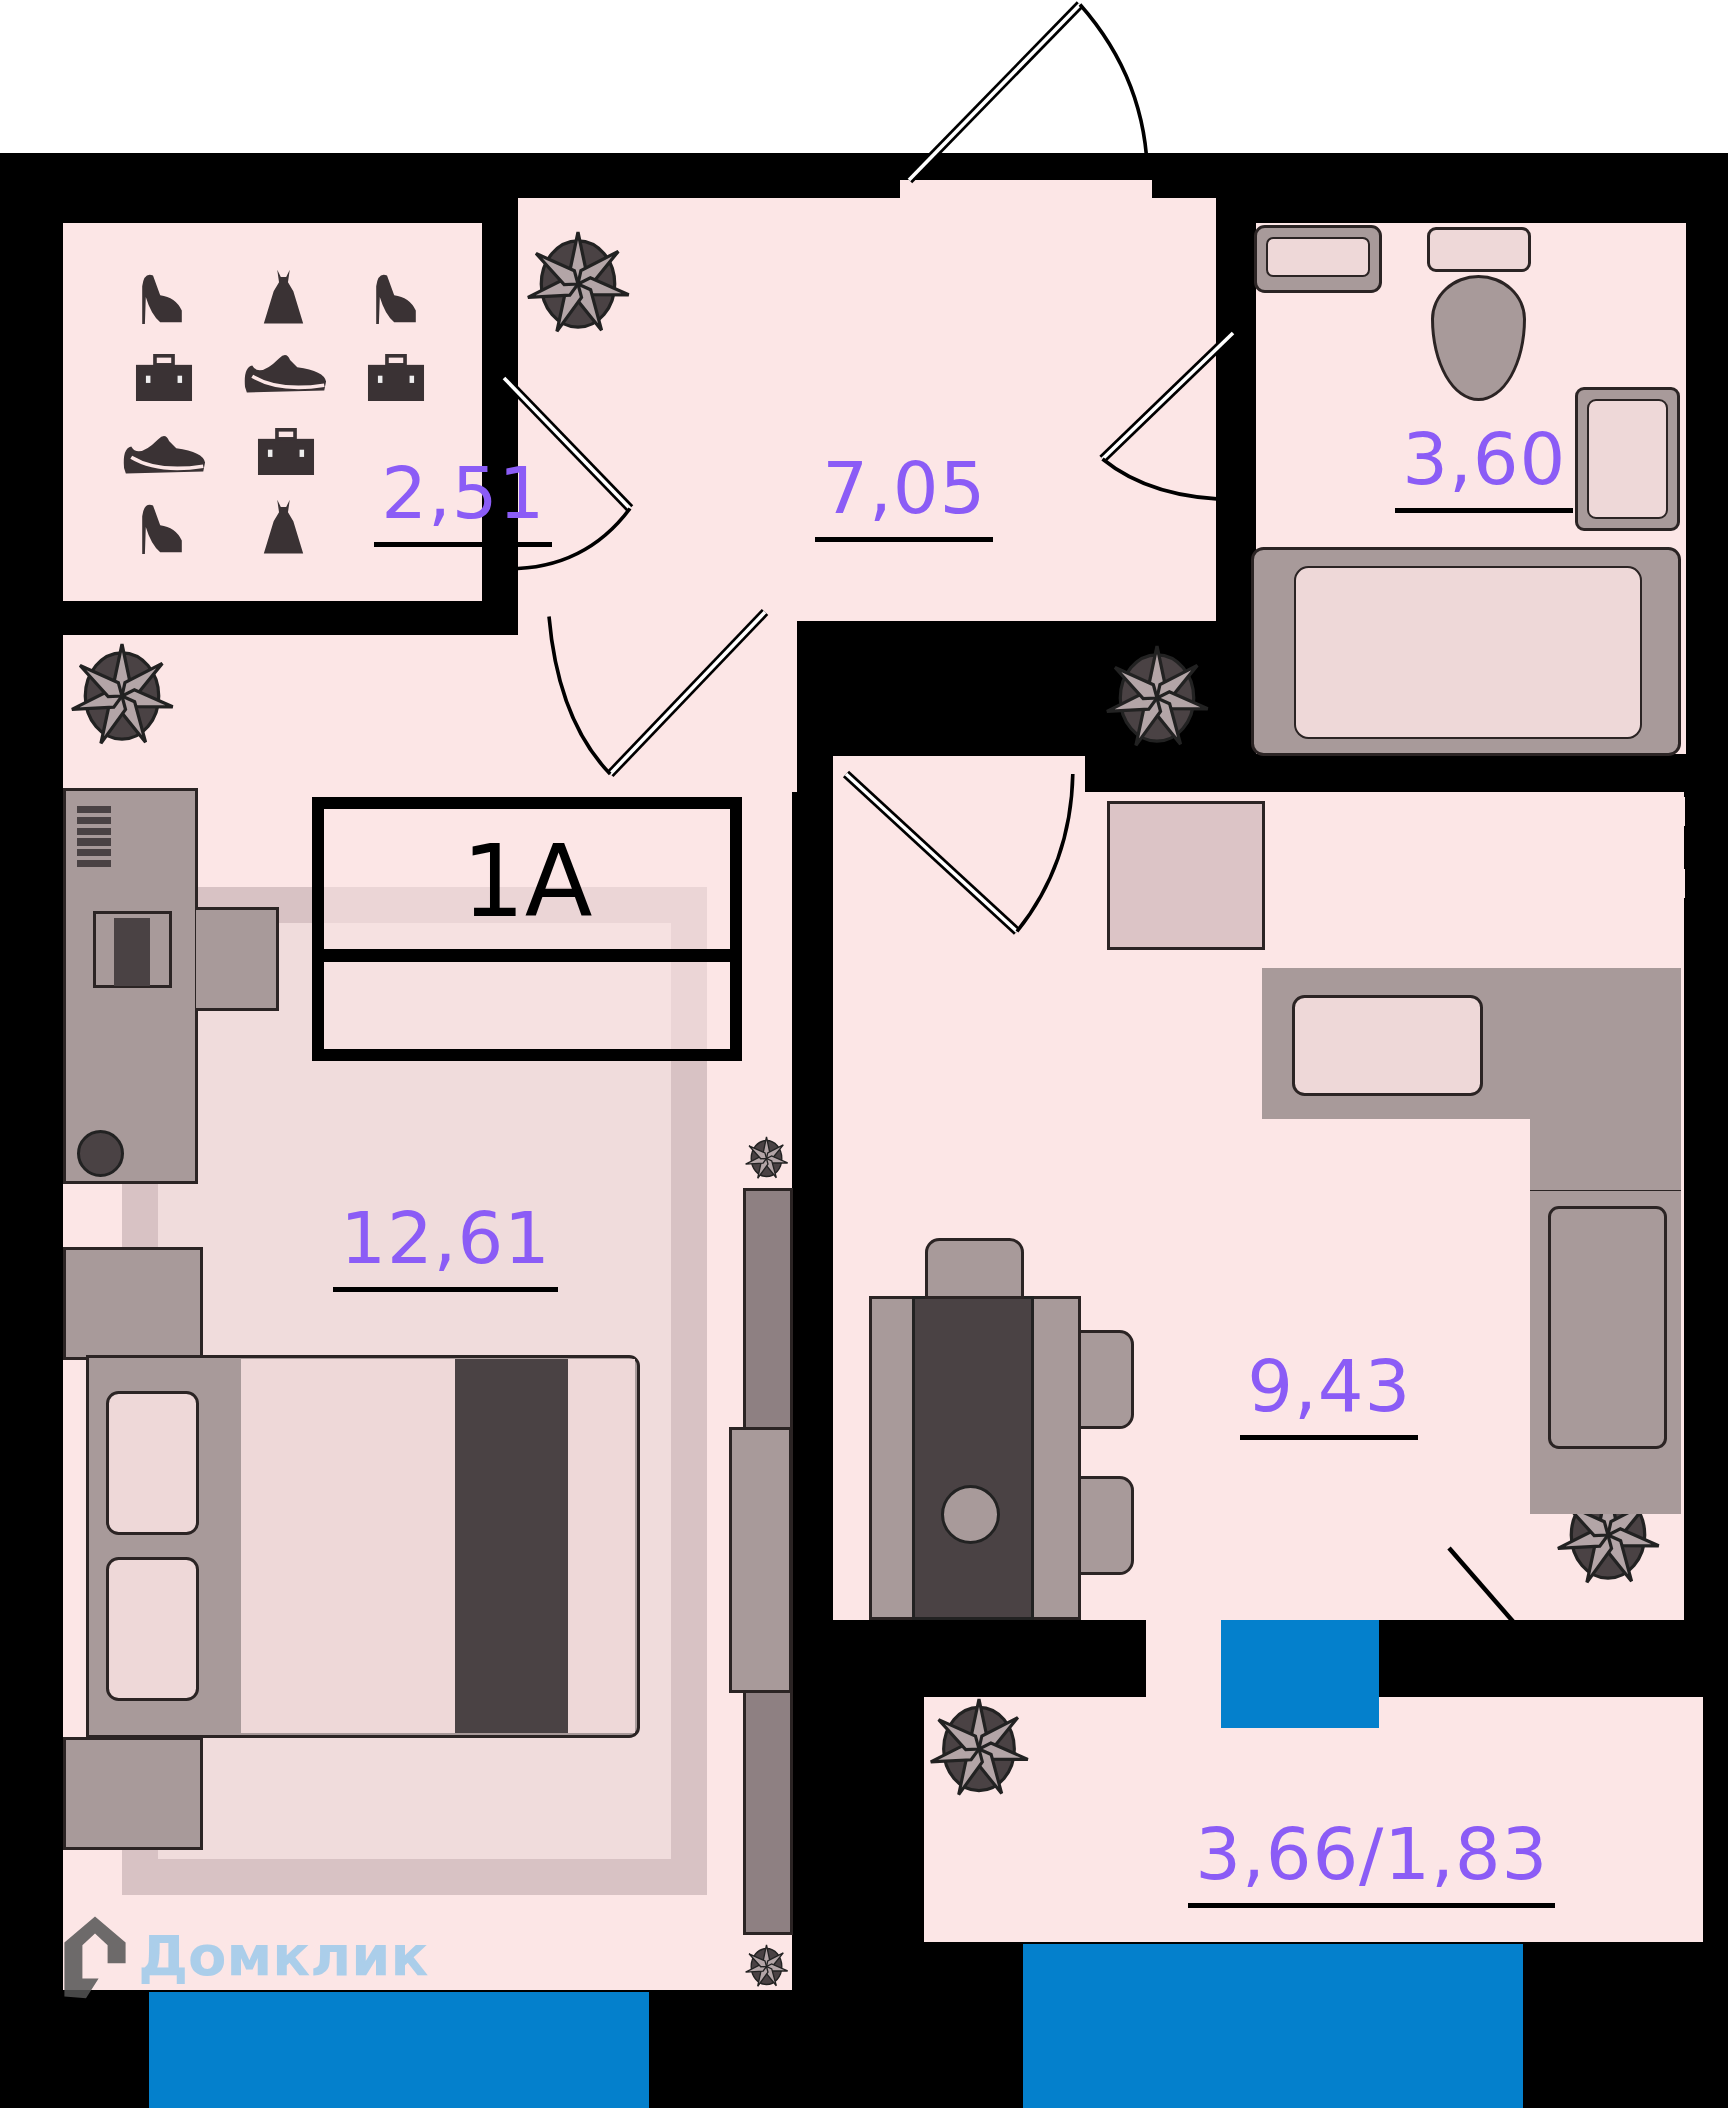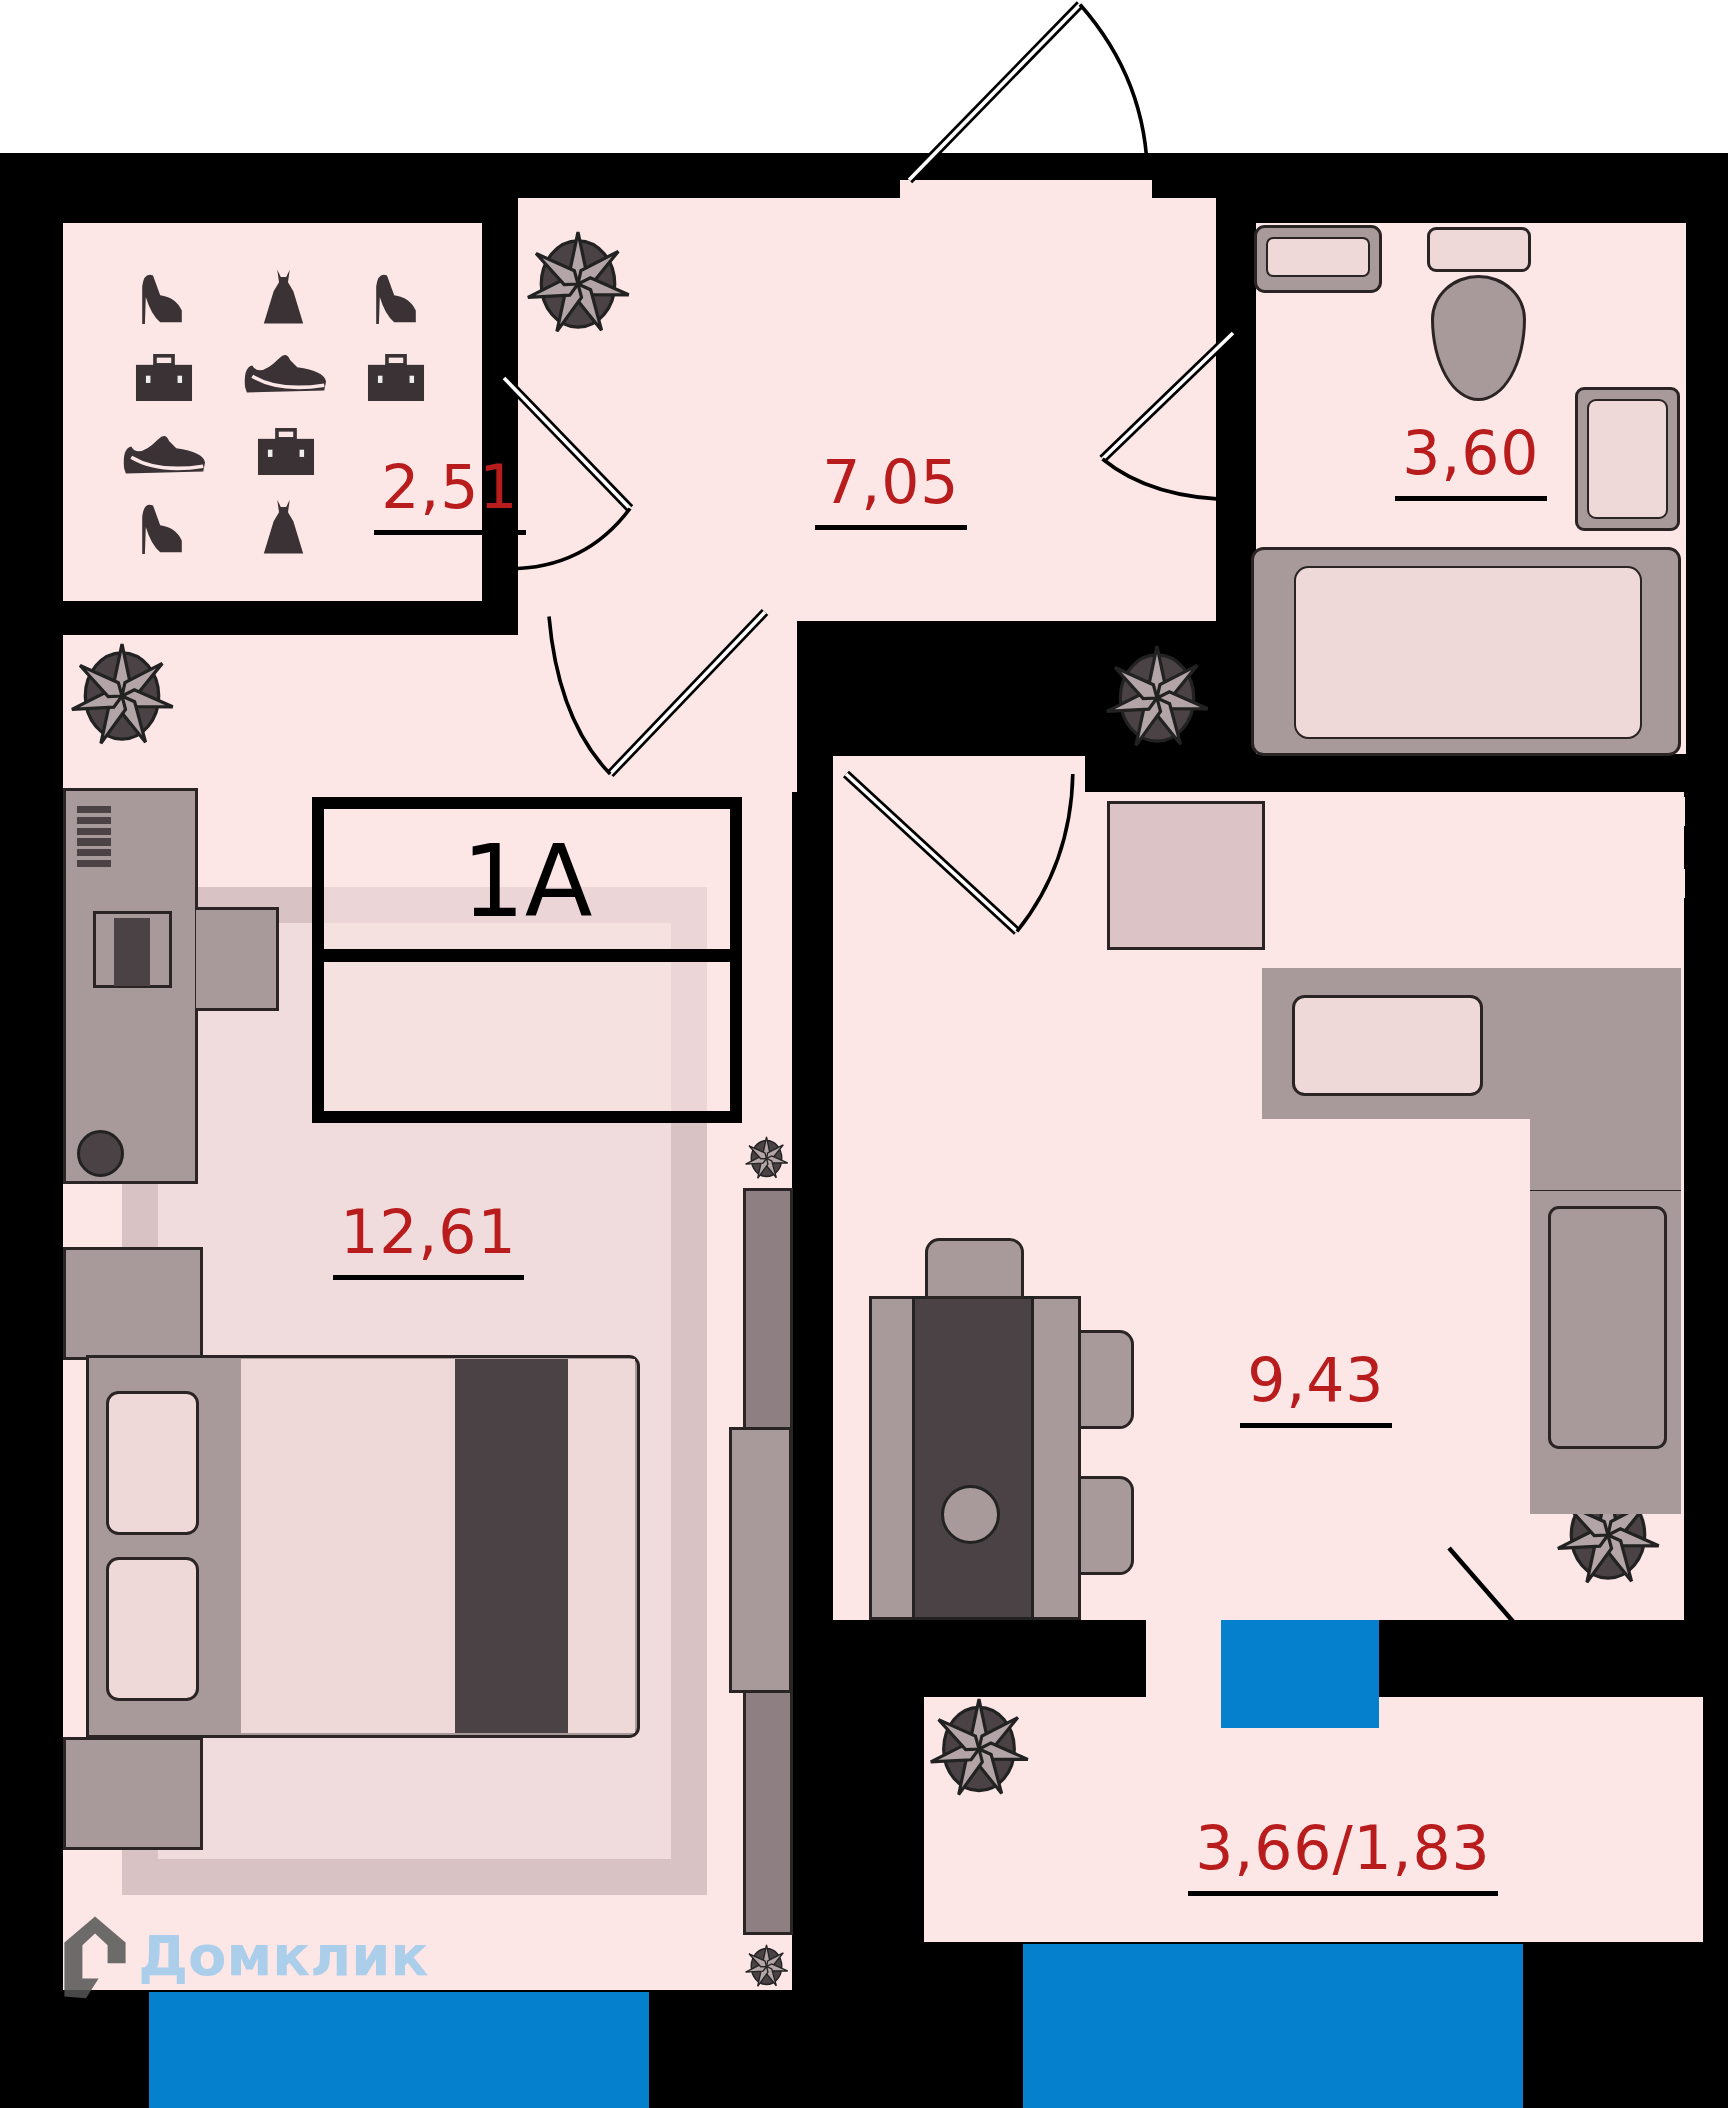--- a/index.html
+++ b/index.html
@@ -1,20 +1,20 @@
 <!DOCTYPE html>
 <html style="font-size:14.4px"><head>
 <meta charset="utf-8">
 <style>
   html,body{margin:0;padding:0;background:#ffffff;}
   body{width:1728px;height:2109px;position:relative;overflow:hidden;font-family:"DejaVu Sans","Liberation Sans",sans-serif;}
   .abs{position:absolute;}
   .wall{position:absolute;background:#000;}
   .room{position:absolute;background:#fce6e6;}
-  .label{position:absolute;color:#b91c1c;font-size:60px;line-height:1;letter-spacing:0.9px;text-align:center;}
+  .label{position:absolute;color:#8b5cf6;font-size:72px;line-height:1;letter-spacing:0.9px;text-align:center;}
   .label span{display:inline-block;border-bottom:5.4px solid #000;padding:0 7.2px 12.6px 7.2px;}
   .furn{position:absolute;background:#a89a9a;border:3.6px solid #2b2424;box-sizing:border-box;}
   .dark{background:#4a4244;}
   .light{background:#eed8d8;}
   .win{position:absolute;background:#0480cc;}
   .badge{position:absolute;border:12.6px solid #000;box-sizing:border-box;}
   .plant{position:absolute;}
   .icon-small{position:absolute;}
 </style>
 </head>
@@ -209,21 +209,21 @@
 <div class="win" style="left:1221px;top:1620px;width:158px;height:108px;"></div>
 <div class="win" style="left:1023px;top:1944px;width:500px;height:165px;"></div>
 
 <div class="label" style="left:374px;top:457px;"><span>2,51</span></div>
 <div class="label" style="left:815px;top:452px;"><span>7,05</span></div>
 <div class="label" style="left:1355px;top:423px;margin-left:40px;"><span>3,60</span></div>
 <div class="label" style="left:333px;top:1202px;"><span>12,61</span></div>
 <div class="label" style="left:1240px;top:1350px;"><span>9,43</span></div>
 <div class="label" style="left:1188px;top:1818px;"><span>3,66/1,83</span></div>
 
-<div class="badge" style="left:312px;top:797px;width:430px;height:326px;background:rgba(252,230,230,0.55);">
+<div class="badge" style="left:312px;top:797px;width:430px;height:264px;background:rgba(252,230,230,0.55);">
   <div style="position:absolute;left:0;right:0;top:22.5px;text-align:center;font-size:99px;line-height:1;">1A</div>
   <div class="abs" style="left:0;right:0;top:140px;height:12.6px;background:#000;"></div>
 </div>
 
 <div class="abs" style="left:59px;top:1906px;height:99px;display:flex;align-items:center;">
   <svg width="72" height="90" viewBox="0 0 80 100" style="opacity:0.85;">
       <path d="M6 95 L6 35 L40 6 L74 35 L74 58 L54 58 L54 38 L40 25 L26 38 L26 75 L44 75 L30 97Z" fill="#555"></path>
     </svg>
   <span style="font-size:56px;font-weight:bold;color:rgba(150,200,235,0.8);margin-left:7.2px;">Домклик</span>
 </div>

